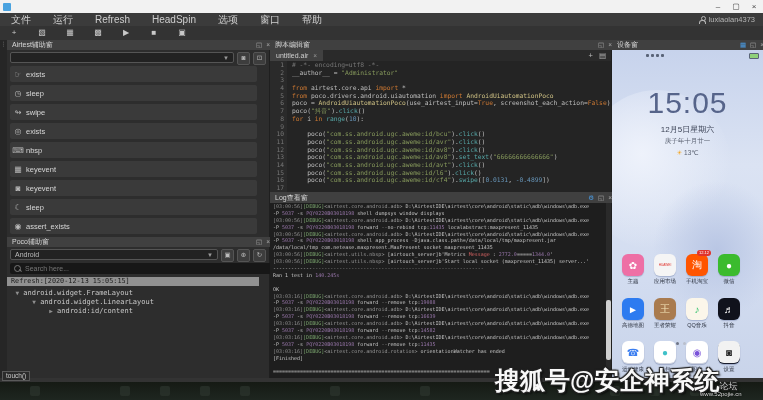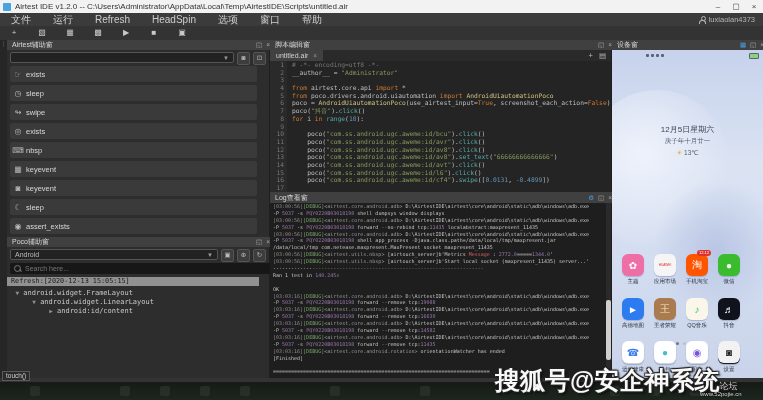--- a/index.html
+++ b/index.html
@@ -113,21 +113,20 @@
   #tooltip{left:2px;top:371px;background:#2b2b2b;border:1px solid #5a5a5a;color:#ccc;font-size:6.5px;
      padding:0 3px;line-height:8px;z-index:60;}
   #taskbar{left:0;top:382px;width:763px;height:18px;background:linear-gradient(180deg,#151a14,#1e2620);}
   .tkb{position:absolute;top:386px;width:10px;height:10px;background:#2c352d;border-radius:2px;opacity:.7;}
 </style>
 </head>
 <body>
 
 <div class="abs" id="titlebar">
   <div id="app-icon"></div>
-  <span>Airtest IDE v1.2.0 -- C:\Users\Administrator\AppData\Local\Temp\AirtestIDE\Scripts\untitled.air</span>
   <div id="win-controls">
     <span class="wbtn">–</span>
     <span class="wbtn">▢</span>
     <span class="wbtn">×</span>
   </div>
 </div>
 
 <div class="abs" id="menubar">
   <div id="menubar-items" style="display:flex;">
       <div class="mitem">文件</div>
@@ -325,20 +324,21 @@
 <div class="abs" id="phone">
   <div class="blob1"></div>
   <div class="blob2"></div>
   <div id="pstatus">
     <span class="sdot" style="margin-left:34px"></span>
     <span class="sdot"></span>
     <span class="sdot"></span>
     <span class="sdot"></span>
     <span id="pbatt"></span>
   </div>
+  <div id="pclock">15:05</div>
   <div id="pdate">12月5日星期六</div>
   <div id="plunar">庚子年十月廿一</div>
   <div id="pweather"><span class="sun">☀</span> <span>13℃</span></div>
   <div id="papps">
       <div class="app" style="left: 5px; top: 204px;">
         <div class="aic" style="background: rgb(238, 111, 165);">
           <span style="color: rgb(255, 255, 255); font-size: 10px;">✿</span>
         </div>
         <div class="albl">主题</div>
       </div>

